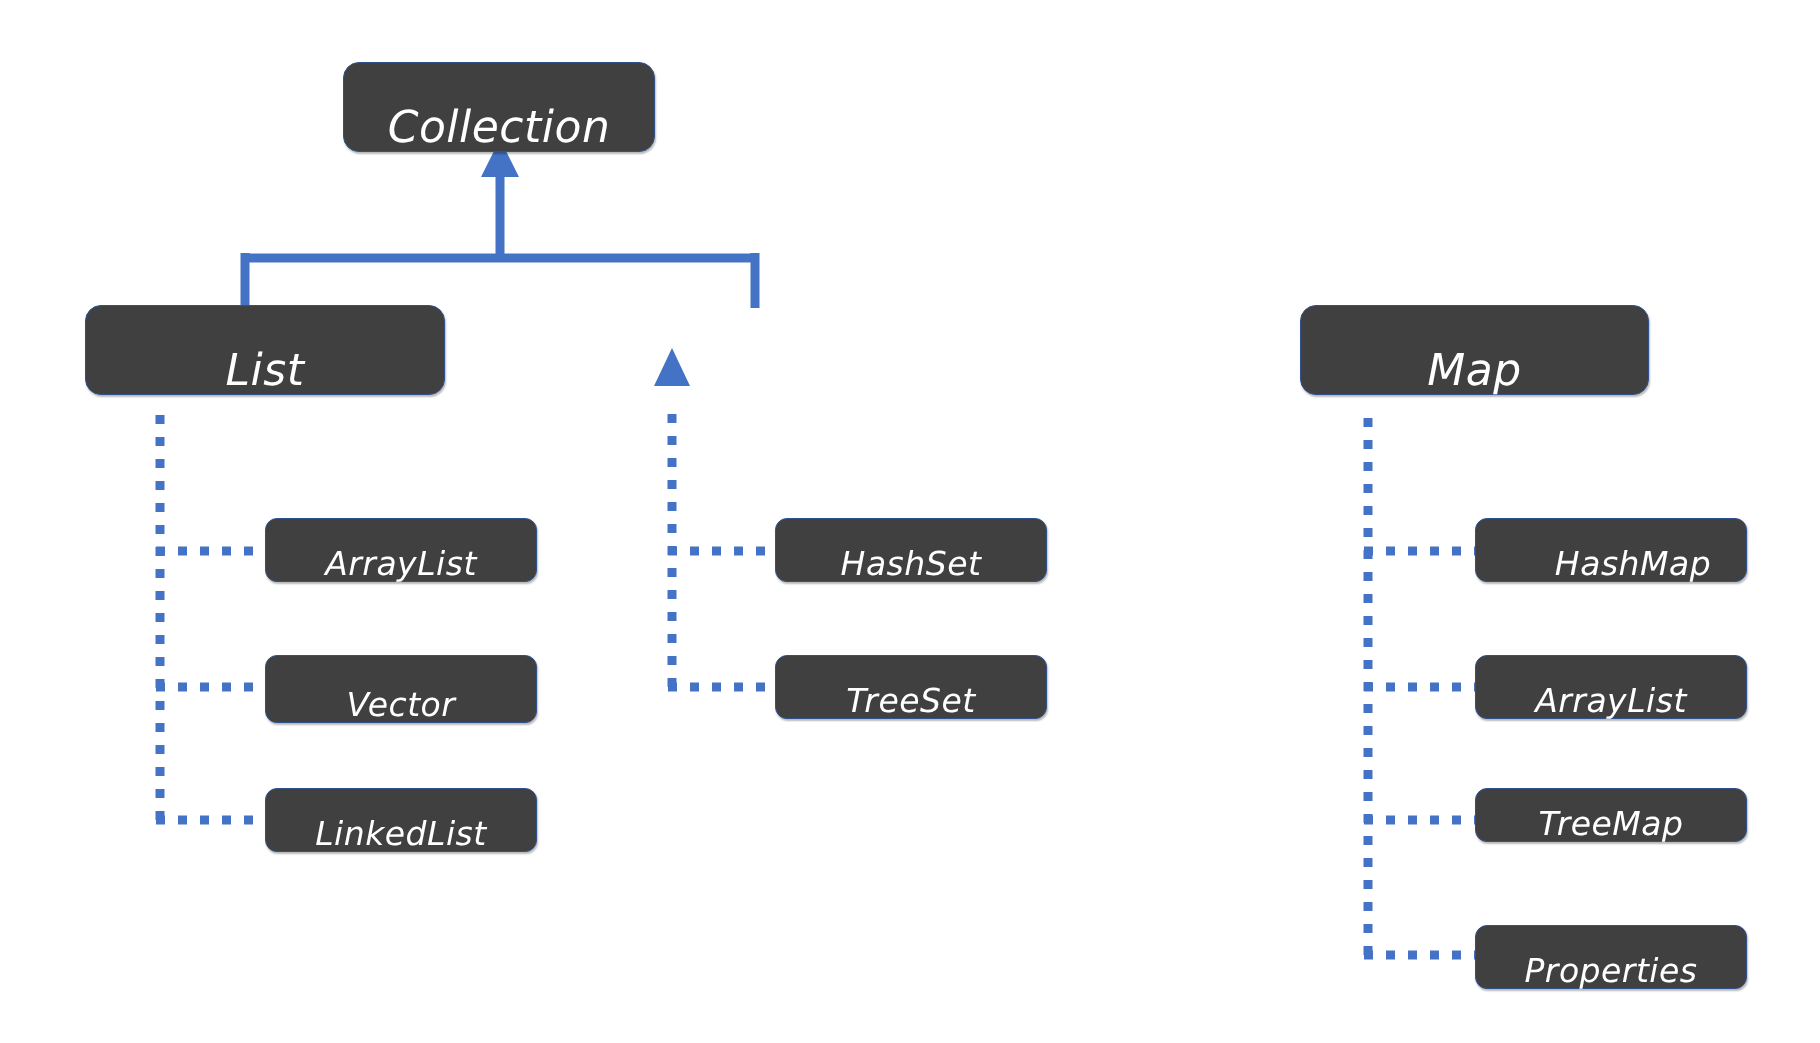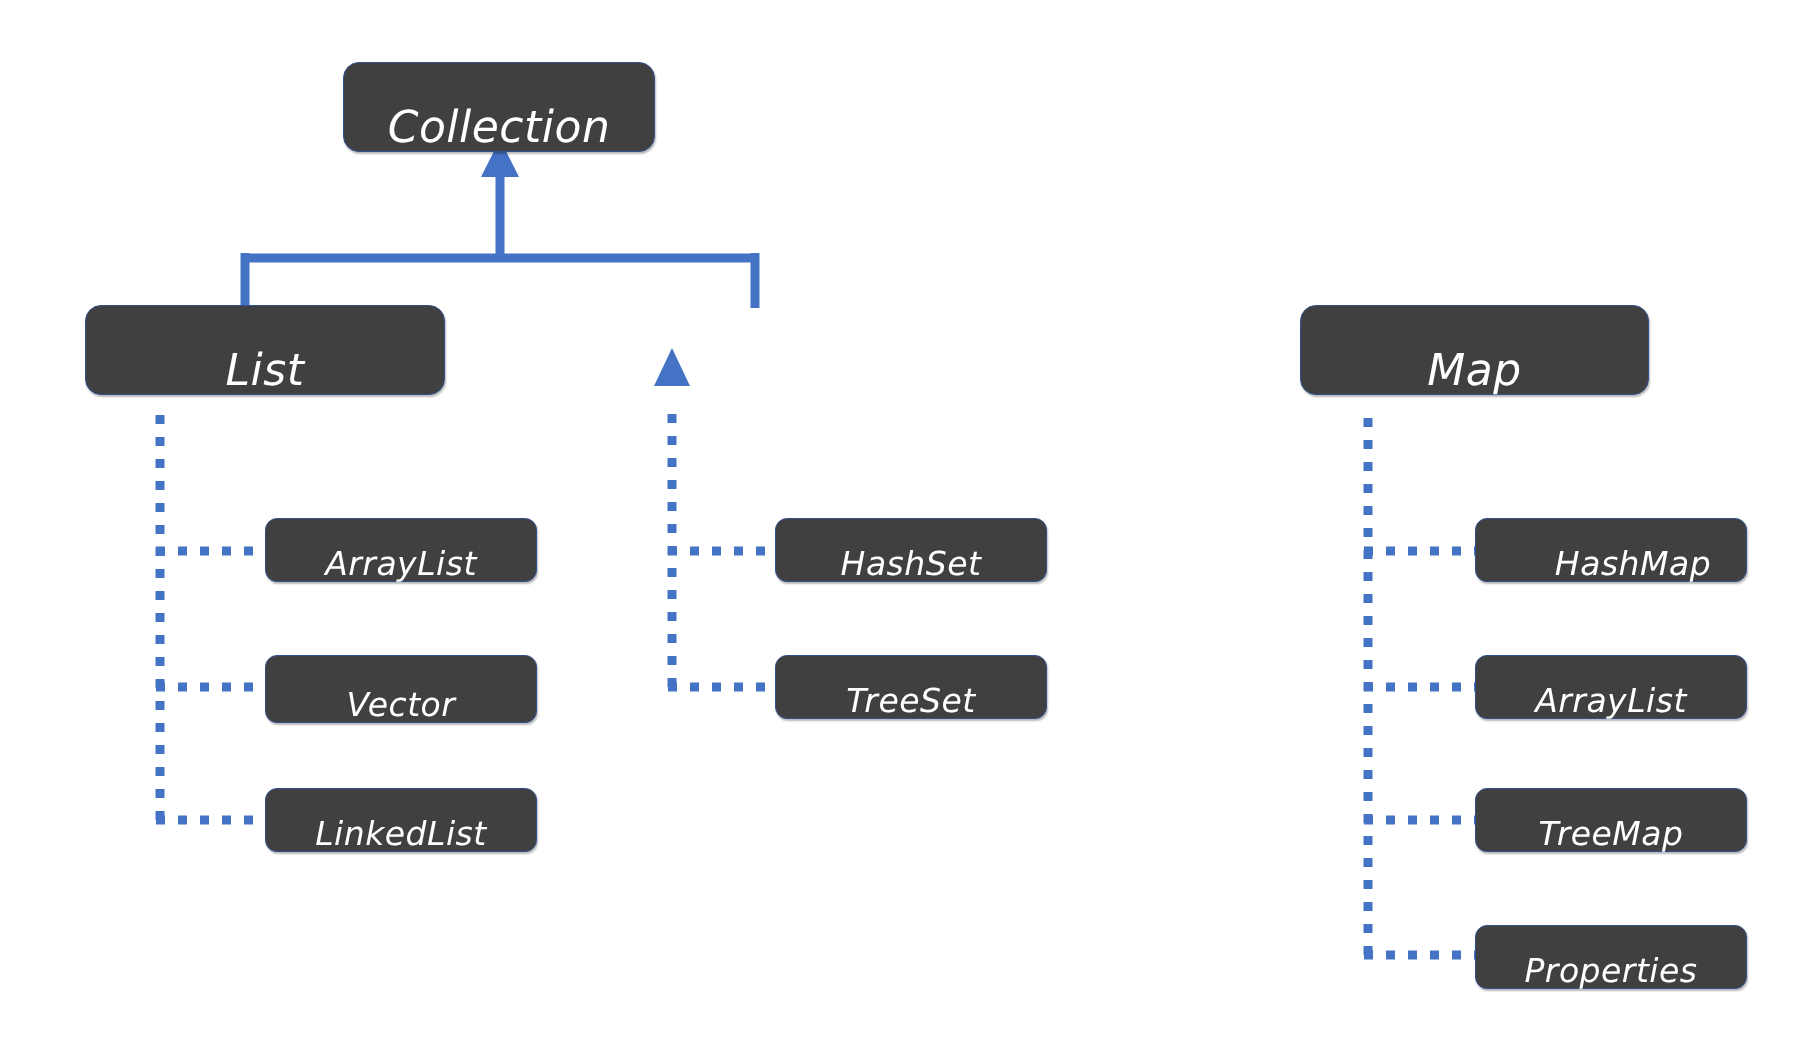--- a/index.html
+++ b/index.html
@@ -148,21 +148,21 @@
   </div>
 
   <div class="node-box level-leaf" style="left:1475px; top:518px; width:272px; height:64px;padding-left:44px;">
     <span class="node-label">HashMap</span>
   </div>
 
   <div class="node-box level-leaf" style="left:1475px; top:655px; width:272px; height:64px;">
     <span class="node-label">ArrayList</span>
   </div>
 
-  <div class="node-box level-leaf" style="left:1475px; top:788px; width:272px; height:64px;">
+  <div class="node-box level-leaf" style="left:1475px; top:788px; width:272px; height:54px;">
     <span class="node-label">TreeMap</span>
   </div>
 
   <div class="node-box level-leaf" style="left:1475px; top:925px; width:272px; height:64px;">
     <span class="node-label">Properties</span>
   </div>
 
 </div>
 
 </body></html>

